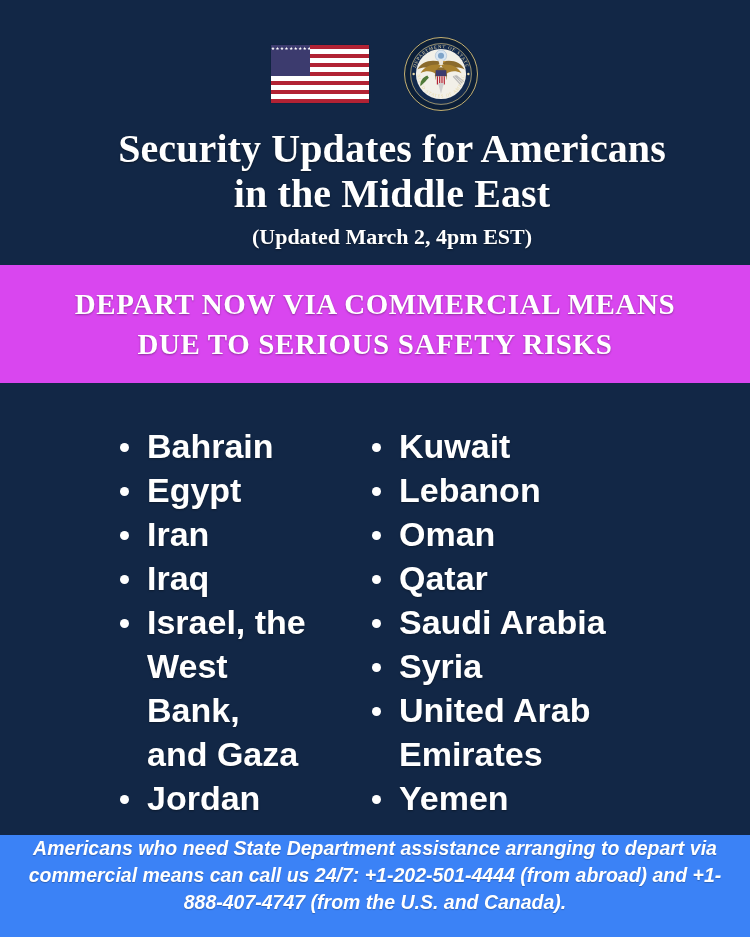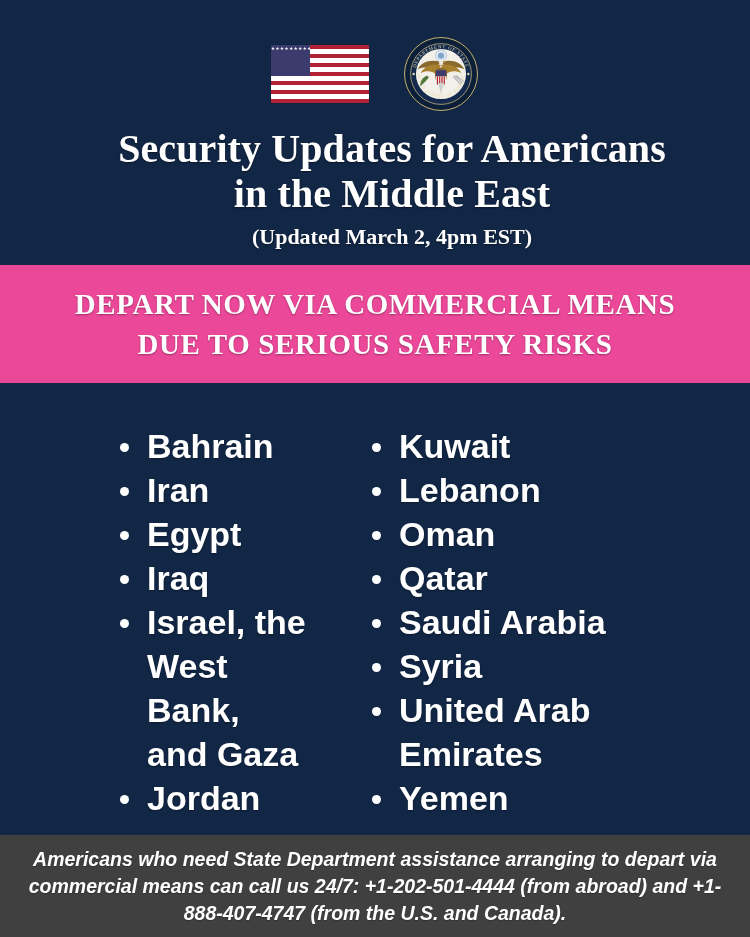--- a/index.html
+++ b/index.html
@@ -103,21 +103,21 @@
     text-shadow: 0 1px 2px rgba(0,0,0,.45);
   }
 
   
   .alert-banner {
     position: absolute;
     top: 265px;
     left: 0;
     width: 750px;
     height: 118px;
-    background: #ec4899;
+    background: #d946ef;
     display: flex;
     flex-direction: column;
     justify-content: center;
     align-items: center;
     text-align: center;
   }
   .alert-line {
     font-family: "Liberation Serif", "DejaVu Serif", serif;
     font-size: 29px;
     font-weight: 700;
@@ -171,23 +171,23 @@
     background: #ffffff;
   }
 
   
   .footer {
     position: absolute;
     left: 0;
     bottom: 0;
     width: 750px;
     height: 102px;
-    background: #404040;
+    background: #3b82f6;
     display: flex;
-    align-items: center;
+    align-items: flex-start;
     justify-content: center;
   }
   .footer-text {
     font-family: "Liberation Sans", sans-serif;
     font-style: italic;
     font-weight: 600;
     font-size: 19.5px;
     line-height: 27px;
     color: #ffffff;
     text-align: center;
@@ -268,22 +268,22 @@
 
   <div class="alert-banner">
     <div class="alert-line">DEPART NOW VIA COMMERCIAL MEANS</div>
     <div class="alert-line">DUE TO SERIOUS SAFETY RISKS</div>
   </div>
 
   <div class="columns">
     <div class="col col-left">
       <ul class="country-list">
         <li class="country-item">Bahrain</li>
+        <li class="country-item">Egypt</li>
         <li class="country-item">Iran</li>
-        <li class="country-item">Egypt</li>
         <li class="country-item">Iraq</li>
         <li class="country-item">Israel, the
 West Bank,
 and Gaza</li>
         <li class="country-item">Jordan</li>
       </ul>
     </div>
     <div class="col col-right">
       <ul class="country-list">
         <li class="country-item">Kuwait</li>

